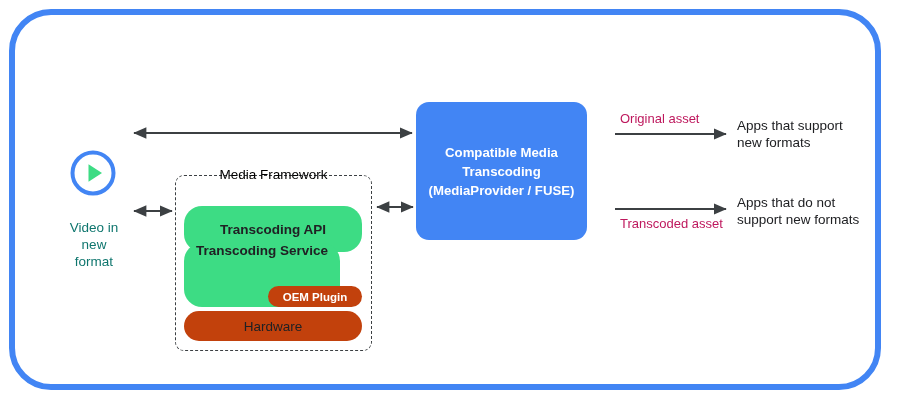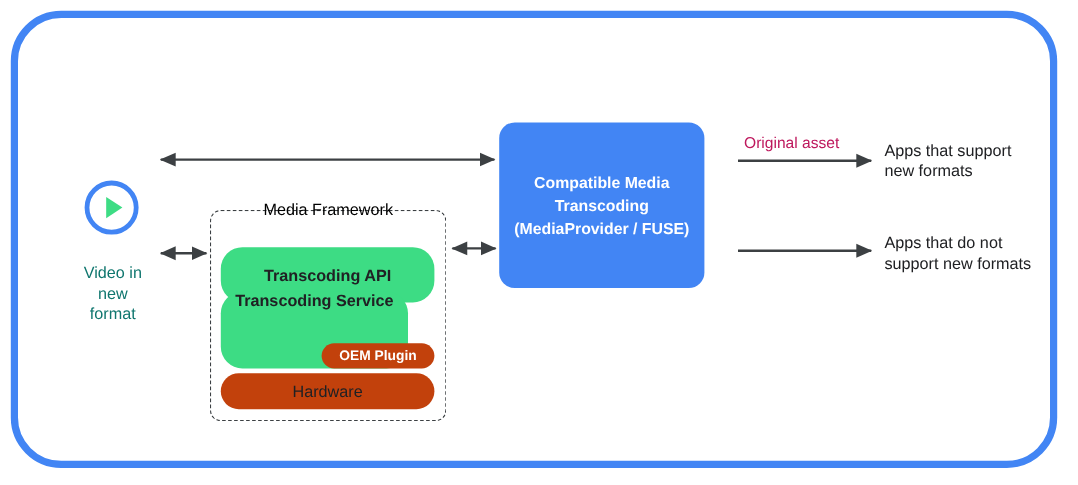--- a/index.html
+++ b/index.html
@@ -214,19 +214,20 @@
     <line x1="134" y1="211" x2="172" y2="211" stroke="#3c4043" stroke-width="2" marker-start="url(#arrow-start)" marker-end="url(#arrow-end)"></line>
 
     <line x1="377" y1="207" x2="413" y2="207" stroke="#3c4043" stroke-width="2" marker-start="url(#arrow-start)" marker-end="url(#arrow-end)"></line>
 
     <line x1="615" y1="134" x2="726" y2="134" stroke="#3c4043" stroke-width="2" marker-end="url(#arrow-end)"></line>
 
     <line x1="615" y1="209" x2="726" y2="209" stroke="#3c4043" stroke-width="2" marker-end="url(#arrow-end)"></line>
   </svg>
 
   <div class="asset-label" id="original-asset-label">Original asset</div>
+  <div class="asset-label" id="transcoded-asset-label">Transcoded asset</div>
 
   <div class="apps-label" id="apps-nosupport-label">Apps that do not
 support new formats</div>
   <div class="apps-label" id="apps-support-label">Apps that support
 new formats</div>
 
 </div>
 
 </body></html>

